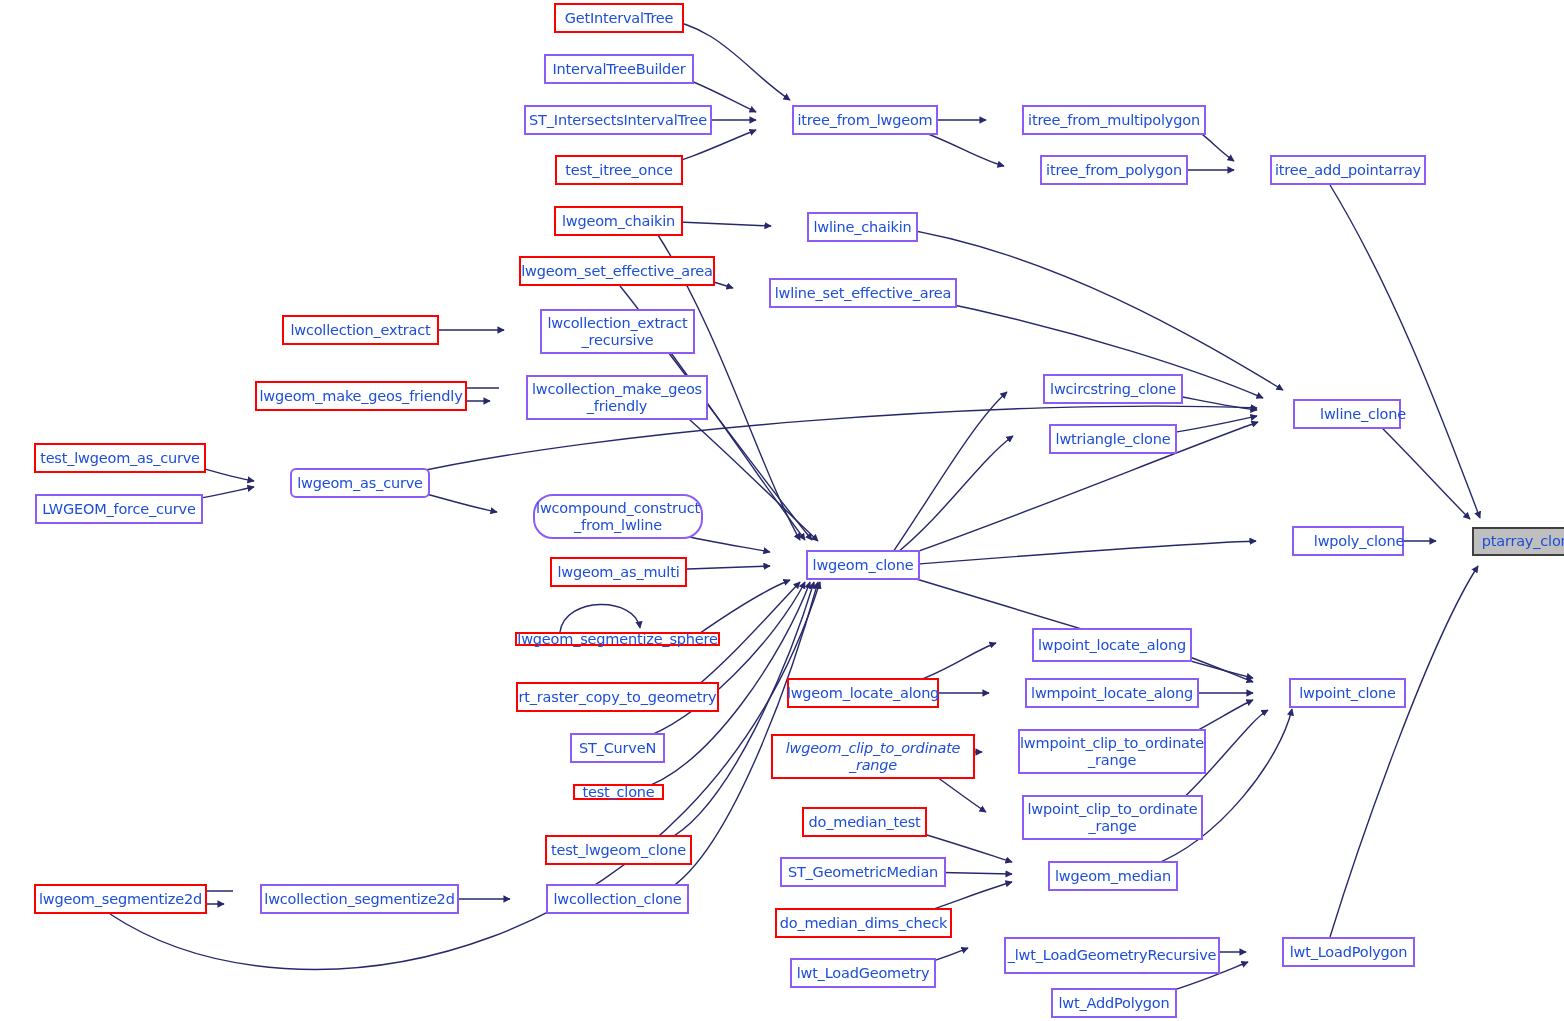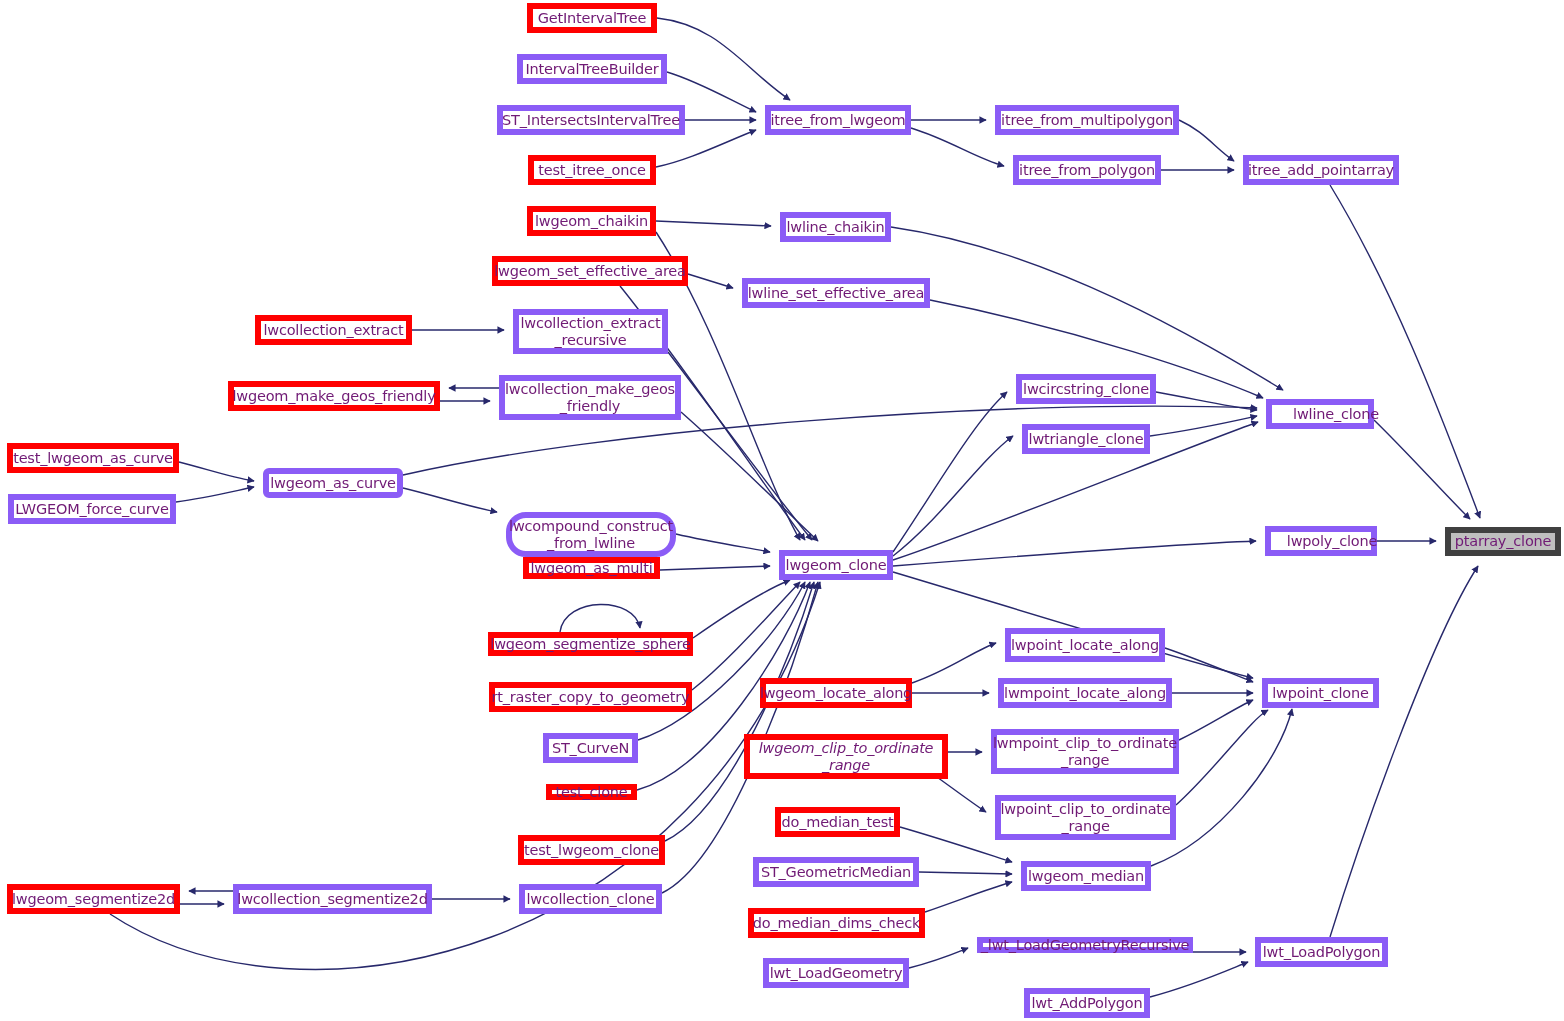--- a/index.html
+++ b/index.html
@@ -3,31 +3,32 @@
 <meta charset="utf-8">
 <style>
   html,body{margin:0;padding:0;background:#ffffff;}
   body{font-family:"DejaVu Sans", sans-serif;}
   #graph{position:relative;width:1564px;height:1021px;background:#ffffff;overflow:hidden;}
   #edges{position:absolute;left:0;top:0;width:1564px;height:1021px;}
   .node{
     position:absolute;
     box-sizing:border-box;
     background:#ffffff;
-    border:6px solid #8b5cf6;
+    border:2px solid #8b5cf6;
     display:flex;
     align-items:center;
     justify-content:center;
     text-align:center;
-    color:#701a75;
+    color:#1d4ed8;
     font-size:14.5px;
     line-height:1.12;
     letter-spacing:-0.2px;
     white-space:pre-line;
     z-index:5;
+    margin-left:27px;
   }
   .node.red{border-color:#ff0000;}
   .node.target{background:#bfbfbf;border-color:#404040;}
 </style>
 </head>
 <body>
 
 <div id="graph">
   <svg id="edges" viewBox="0 0 1564 1021" xmlns="http://www.w3.org/2000/svg">
     <defs>
@@ -118,27 +119,27 @@
 _recursive</div>
       <div class="node red" style="left: 228px; top: 381px; width: 212px; height: 30px;">lwgeom_make_geos_friendly</div>
       <div class="node" style="left: 499px; top: 375px; width: 182px; height: 45px;">lwcollection_make_geos
 _friendly</div>
       <div class="node" style="left: 1016px; top: 374px; width: 140px; height: 30px;">lwcircstring_clone</div>
       <div class="node" style="left: 1022px; top: 424px; width: 128px; height: 30px;">lwtriangle_clone</div>
       <div class="node" style="left: 1266px; top: 399px; width: 108px; height: 30px; padding-left: 32px;">lwline_clone</div>
       <div class="node red" style="left: 7px; top: 443px; width: 172px; height: 30px;">test_lwgeom_as_curve</div>
       <div class="node" style="left: 8px; top: 494px; width: 168px; height: 30px;">LWGEOM_force_curve</div>
       <div class="node" style="left: 263px; top: 468px; width: 140px; height: 30px; border-radius: 6px;">lwgeom_as_curve</div>
-      <div class="node" style="left: 506px; top: 512px; width: 170px; height: 45px; border-radius: 20px;">lwcompound_construct
+      <div class="node" style="left: 506px; top: 494px; width: 170px; height: 45px; border-radius: 20px;">lwcompound_construct
 _from_lwline</div>
       <div class="node" style="left: 1265px; top: 526px; width: 112px; height: 30px; padding-left: 22px;">lwpoly_clone</div>
       <div class="node target" style="left: 1445px; top: 527px; width: 116px; height: 29px;">ptarray_clone</div>
       <div class="node" style="left: 779px; top: 550px; width: 114px; height: 30px;">lwgeom_clone</div>
-      <div class="node red" style="left: 523px; top: 557px; width: 137px; height: 22px;">lwgeom_as_multi</div>
-      <div class="node red" style="left: 488px; top: 632px; width: 205px; height: 24px;">lwgeom_segmentize_sphere</div>
+      <div class="node red" style="left: 523px; top: 557px; width: 137px; height: 30px;">lwgeom_as_multi</div>
+      <div class="node red" style="left: 488px; top: 632px; width: 205px; height: 14px;">lwgeom_segmentize_sphere</div>
       <div class="node red" style="left: 489px; top: 682px; width: 203px; height: 30px;">rt_raster_copy_to_geometry</div>
       <div class="node" style="left: 543px; top: 733px; width: 95px; height: 30px;">ST_CurveN</div>
       <div class="node red" style="left: 546px; top: 784px; width: 91px; height: 16px;">test_clone</div>
       <div class="node red" style="left: 518px; top: 835px; width: 147px; height: 30px;">test_lwgeom_clone</div>
       <div class="node" style="left: 1005px; top: 628px; width: 160px; height: 34px;">lwpoint_locate_along</div>
       <div class="node red" style="left: 760px; top: 678px; width: 152px; height: 30px;">lwgeom_locate_along</div>
       <div class="node" style="left: 998px; top: 678px; width: 174px; height: 30px;">lwmpoint_locate_along</div>
       <div class="node" style="left: 1262px; top: 678px; width: 117px; height: 30px;">lwpoint_clone</div>
       <div class="node red" style="left: 744px; top: 734px; width: 204px; height: 45px; font-style: italic;">lwgeom_clip_to_ordinate
 _range</div>
@@ -146,18 +147,18 @@
 _range</div>
       <div class="node" style="left: 995px; top: 795px; width: 181px; height: 45px;">lwpoint_clip_to_ordinate
 _range</div>
       <div class="node red" style="left: 775px; top: 807px; width: 125px; height: 30px;">do_median_test</div>
       <div class="node" style="left: 753px; top: 857px; width: 166px; height: 30px;">ST_GeometricMedian</div>
       <div class="node red" style="left: 748px; top: 908px; width: 177px; height: 30px;">do_median_dims_check</div>
       <div class="node" style="left: 1021px; top: 861px; width: 130px; height: 30px;">lwgeom_median</div>
       <div class="node red" style="left: 7px; top: 884px; width: 173px; height: 30px;">lwgeom_segmentize2d</div>
       <div class="node" style="left: 233px; top: 884px; width: 199px; height: 30px;">lwcollection_segmentize2d</div>
       <div class="node" style="left: 519px; top: 884px; width: 143px; height: 30px;">lwcollection_clone</div>
-      <div class="node" style="left: 977px; top: 937px; width: 216px; height: 16px;">_lwt_LoadGeometryRecursive</div>
+      <div class="node" style="left: 977px; top: 937px; width: 216px; height: 37px;">_lwt_LoadGeometryRecursive</div>
       <div class="node" style="left: 763px; top: 958px; width: 146px; height: 30px;">lwt_LoadGeometry</div>
       <div class="node" style="left: 1024px; top: 988px; width: 126px; height: 30px;">lwt_AddPolygon</div>
       <div class="node" style="left: 1255px; top: 937px; width: 133px; height: 30px;">lwt_LoadPolygon</div>
     </div>
 </div>
 
 </body></html>

